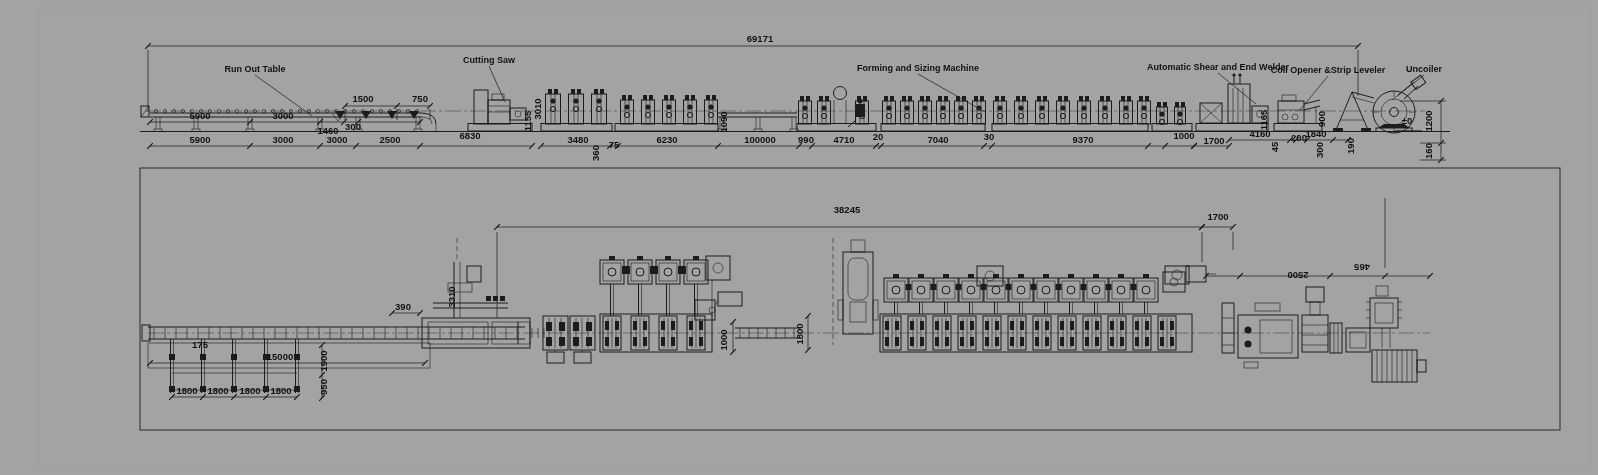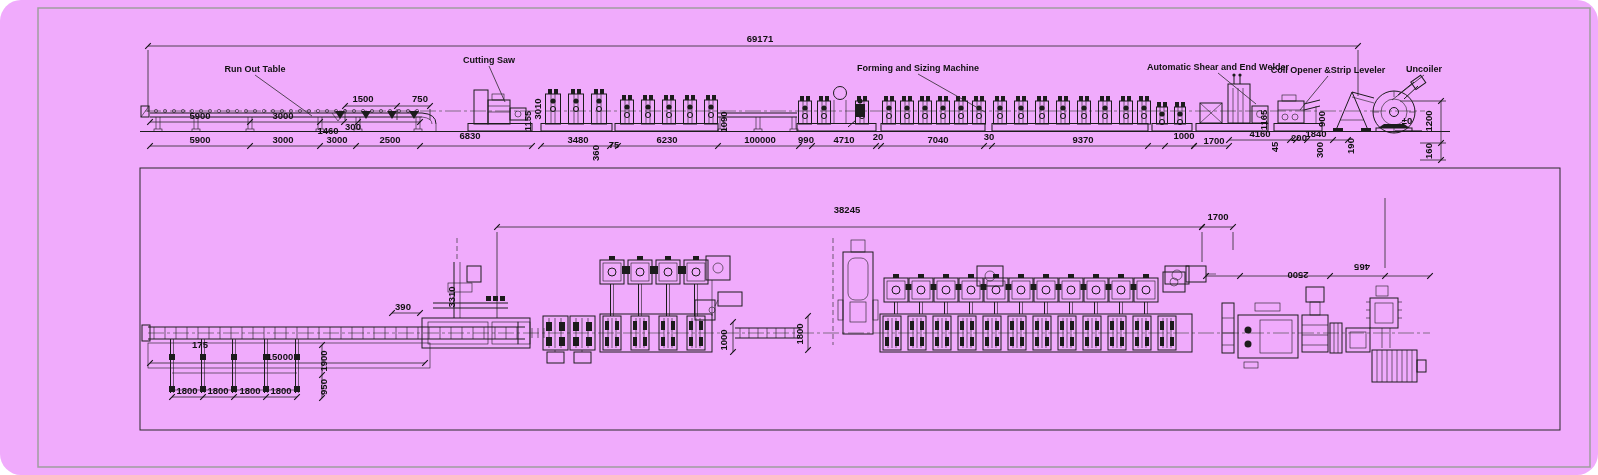--- a/index.html
+++ b/index.html
@@ -1,17 +1,17 @@
 <!DOCTYPE html>
 <html><head>
 <meta charset="utf-8">
 <style>
   html,body{margin:0;padding:0;background:#fff;}
-  .canvas{position:relative;width:1598px;height:475px;background:#f0abfc;overflow:hidden;
-          font-family:"Liberation Sans",sans-serif;border-radius:21px;}
+  .canvas{position:relative;width:1598px;height:475px;background:#a3a3a3;overflow:hidden;
+          font-family:"Liberation Sans",sans-serif;}
   svg{display:block;}
   .ln{fill:none;stroke:#1c1c1c;stroke-width:1;}
   .lt{fill:none;stroke:#1c1c1c;stroke-width:.6;}
   .lf{fill:#1c1c1c;stroke:none;}
   .cl{fill:none;stroke:#555;stroke-width:.7;stroke-dasharray:16 3 3 3;}
   .dsh{fill:none;stroke:#333;stroke-width:.7;stroke-dasharray:5 3;}
   .dimln{fill:none;stroke:#2a2a2a;stroke-width:.8;}
   .tick{stroke:#111;stroke-width:1.1;}
   .dim{font:bold 9.5px "Liberation Sans",sans-serif;fill:#111;text-anchor:middle;}
   .lbl{font:bold 9px "Liberation Sans",sans-serif;fill:#111;text-anchor:middle;}

